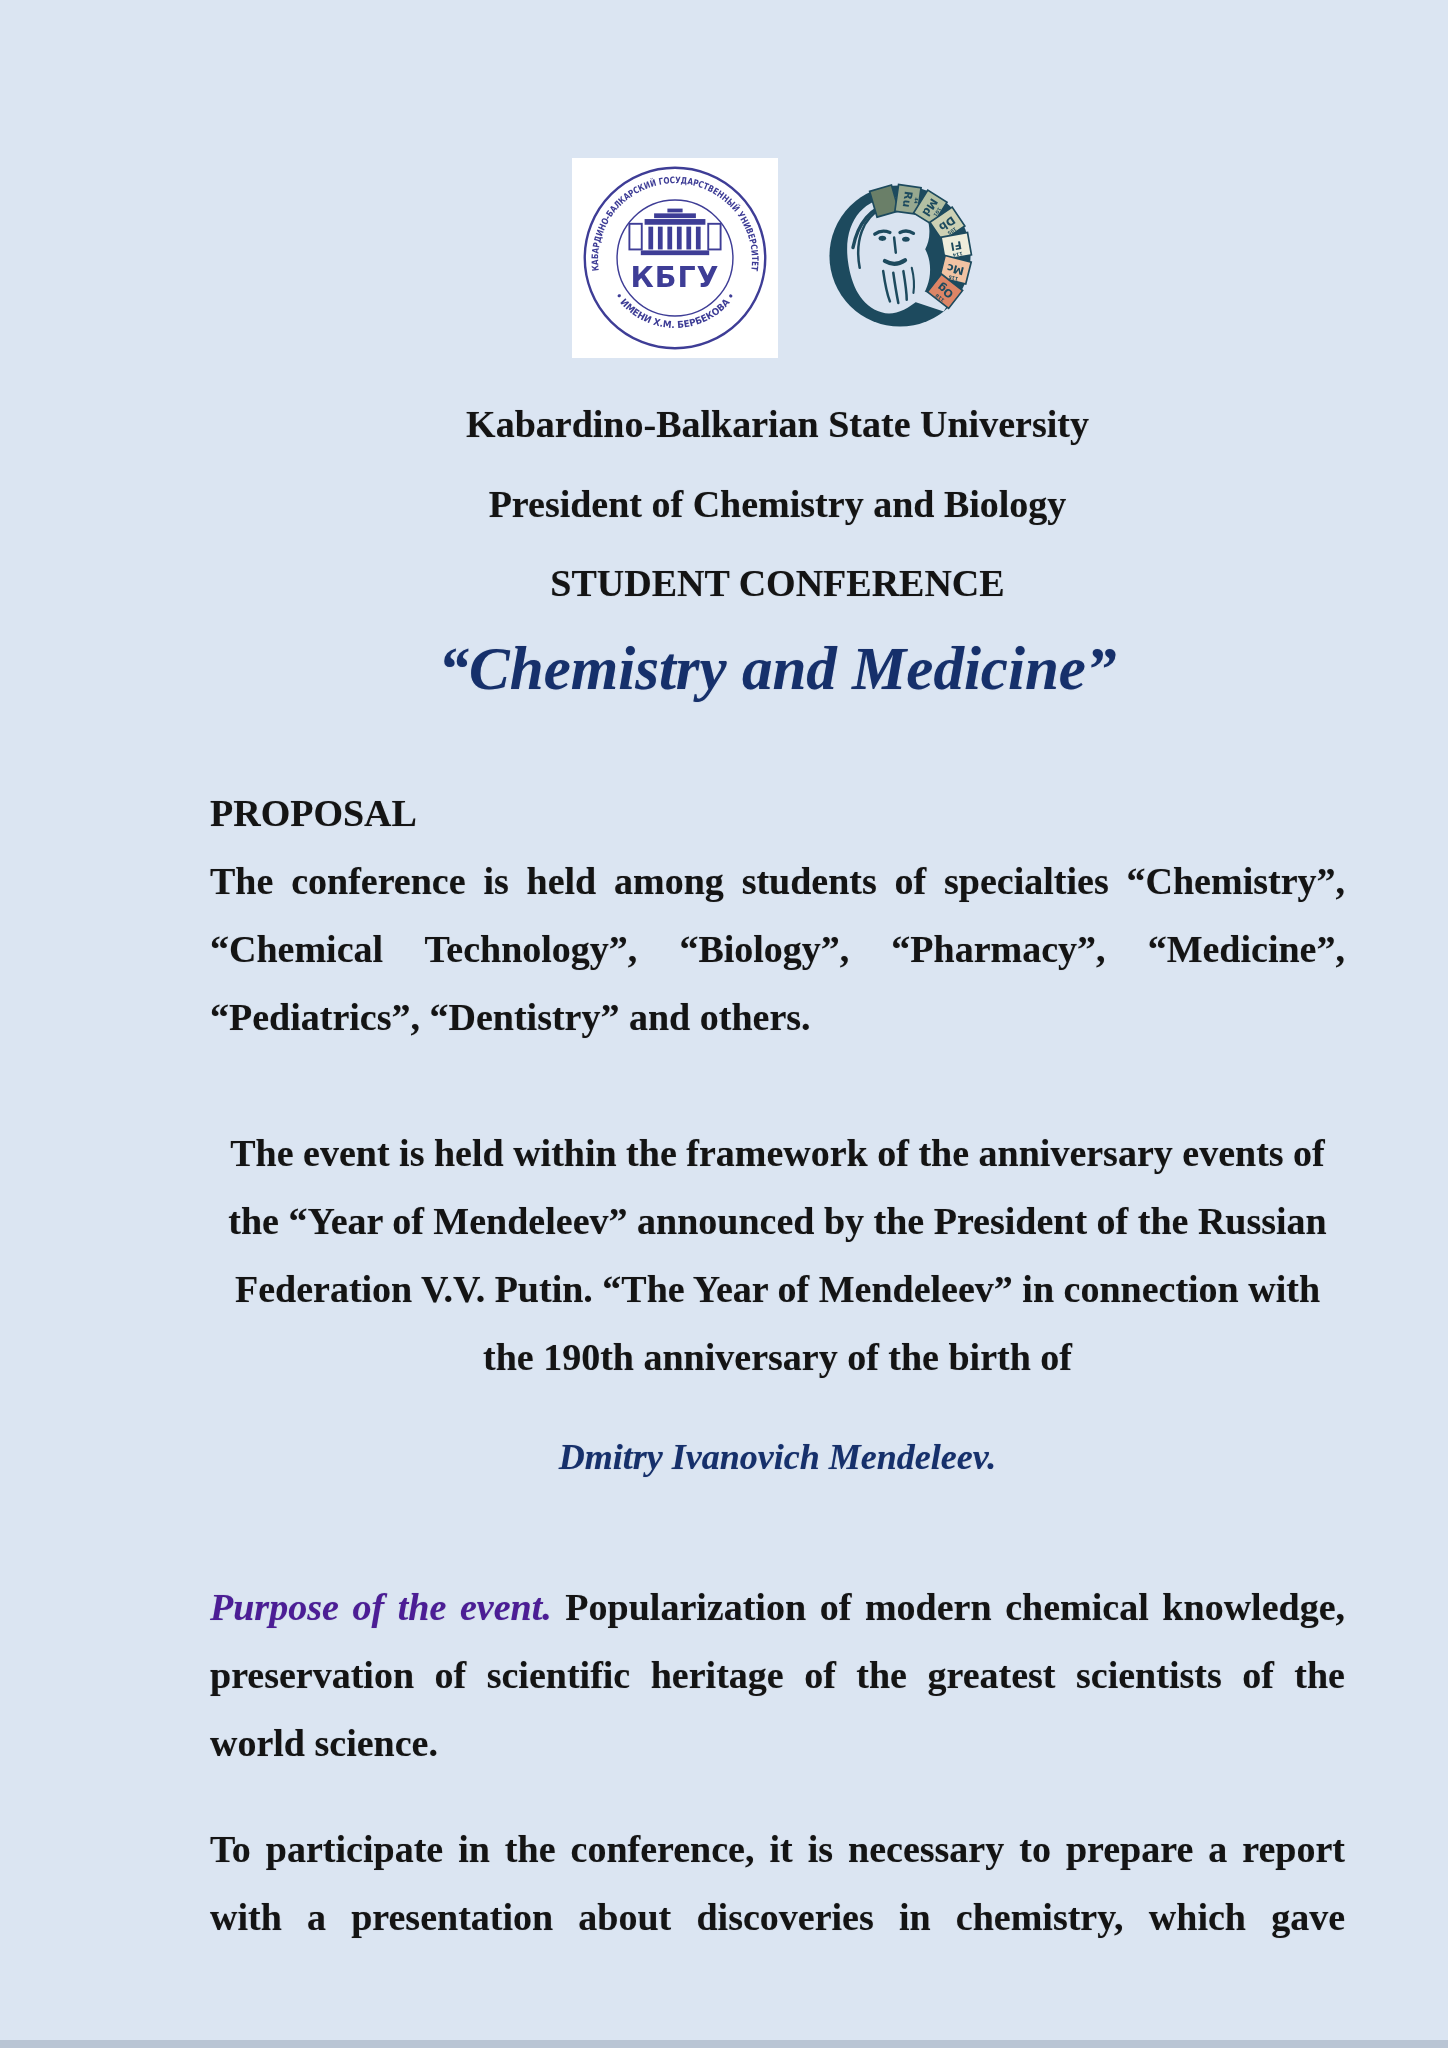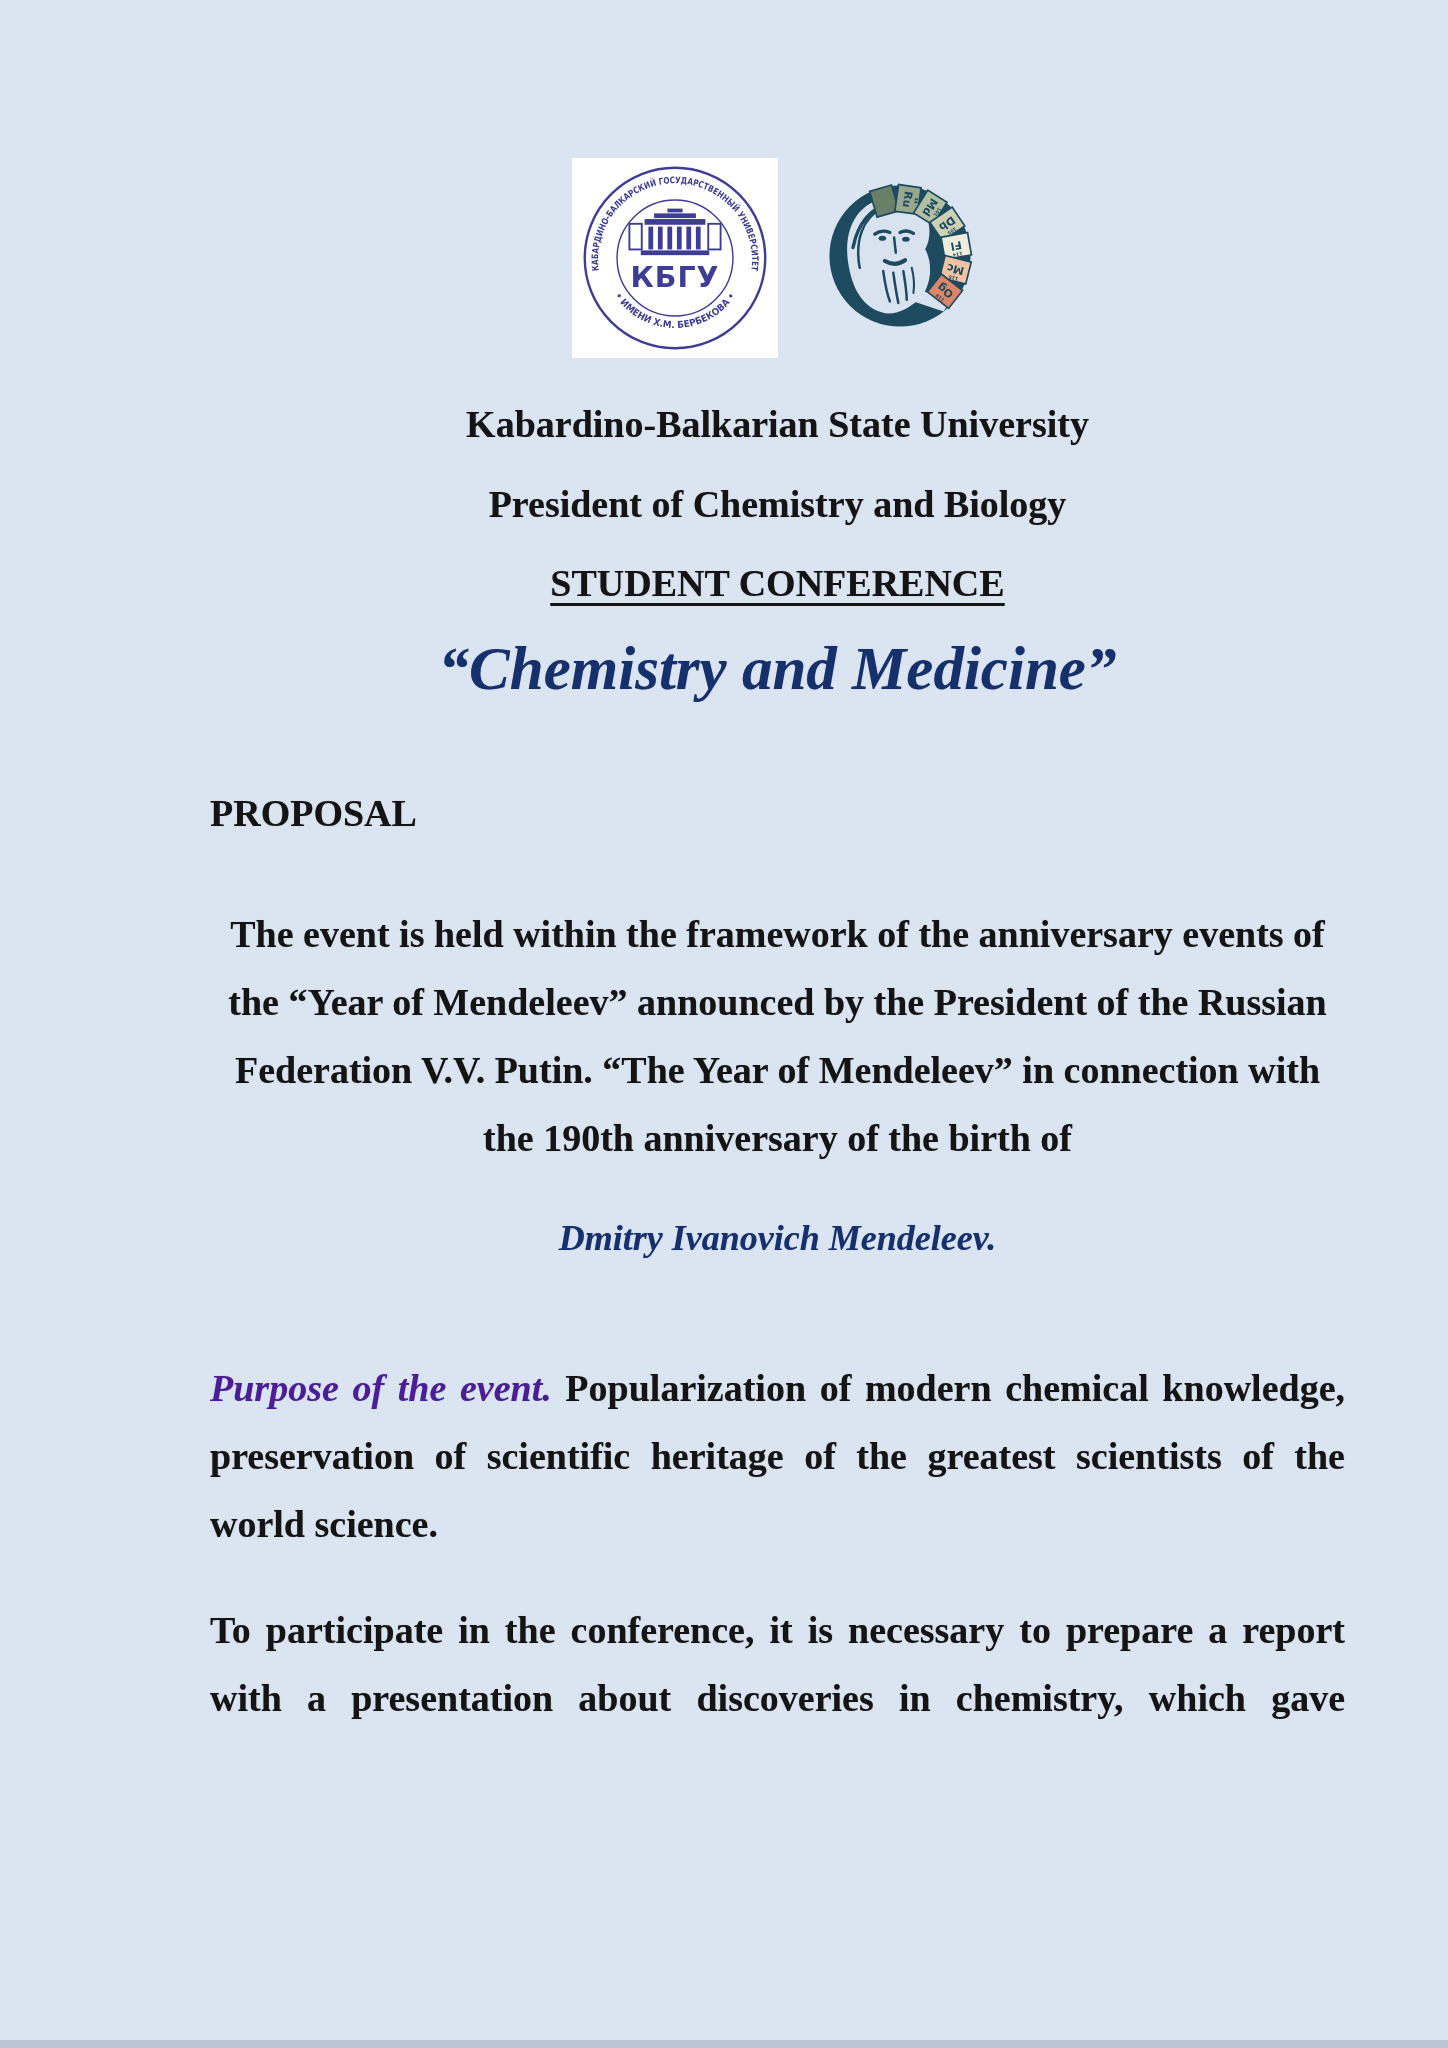--- a/index.html
+++ b/index.html
@@ -30,21 +30,20 @@
     display:flex;align-items:center;justify-content:center;
   }
   .heading{
     text-align:center;font-size:38px;line-height:38px;
     text-shadow:0 0 1px rgba(20,20,20,.35);
   }
   .h-university{margin-top:47px;}
   .h-institute{margin-top:42px;}
   .h-conference{margin-top:41px;}
   .h-conference .underlined{
-    text-decoration:underline;
     text-decoration-thickness:3px;
     text-underline-offset:7px;
   }
   .h-title{
     margin-top:40px;
     font-size:61px;line-height:54px;
     font-style:italic;
     color:#16306b;
     text-shadow:0 0 1px rgba(22,48,107,.35);
   }
@@ -183,20 +182,21 @@
     <div class="heading h-university">Kabardino-Balkarian State University</div>
 
     <div class="heading h-institute">President of Chemistry and Biology</div>
 
     <div class="heading h-conference"><span class="underlined">STUDENT CONFERENCE</span></div>
 
     <div class="heading h-title">“Chemistry and Medicine”</div>
 
     <div class="proposal">PROPOSAL</div>
 
+    <p class="para para-specialties">The conference is held among students of specialties “Chemistry”, “Chemical Technology”, “Biology”, “Pharmacy”, “Medicine”, “Pediatrics”, “Dentistry” and others.</p>
 
     <p class="para para-event">The event is held within the framework of the anniversary events of the “Year of Mendeleev” announced by the President of the Russian Federation V.V. Putin. “The Year of Mendeleev” in connection with the 190th anniversary of the birth of</p>
 
     <div class="mendeleev-name">Dmitry Ivanovich Mendeleev.</div>
 
     <p class="para para-purpose"><span class="lead-navy">Purpose of the event.</span> <span>Popularization of modern chemical knowledge, preservation of scientific heritage of the greatest scientists of the world science.</span></p>
 
     <p class="para para-participate">To participate in the conference, it is necessary to prepare a report with a presentation about discoveries in chemistry, which gave</p>
 
   </div>

